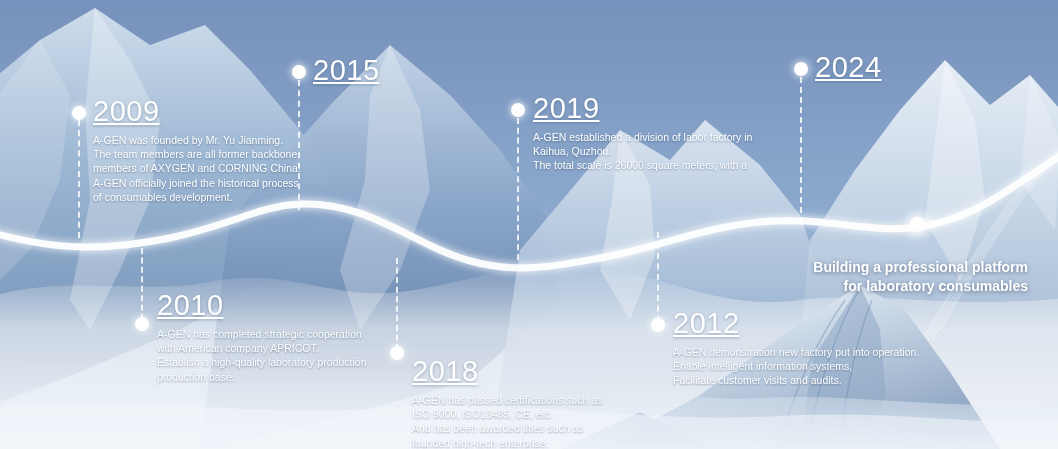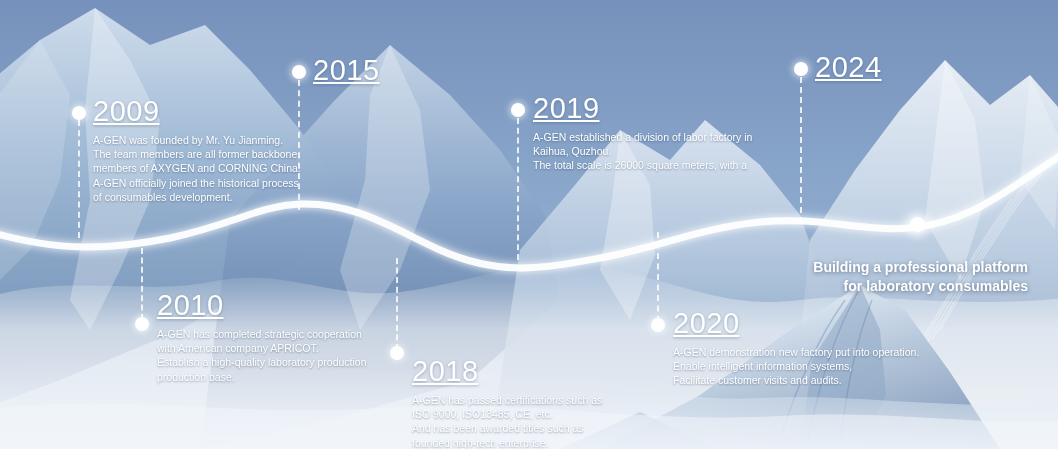--- a/index.html
+++ b/index.html
@@ -233,21 +233,21 @@
     <div class="year">2018</div>
     <div class="body">
       <div>A-GEN has passed certifications such as</div>
       <div>ISO 9000, ISO13485, CE, etc.</div>
       <div>And has been awarded titles such as</div>
       <div>founded high-tech enterprise.</div>
     </div>
   </div>
 
   <div class="entry" style="left:673px;top:308px;">
-    <div class="year">2020</div>
+    <div class="year">2012</div>
     <div class="body">
       <div>A-GEN demonstration new factory put into operation.</div>
       <div>Enable intelligent information systems,</div>
       <div>Facilitate customer visits and audits.</div>
     </div>
   </div>
 
   <div class="tagline">
     <div>Building a professional platform</div>
     <div>for laboratory consumables</div>

